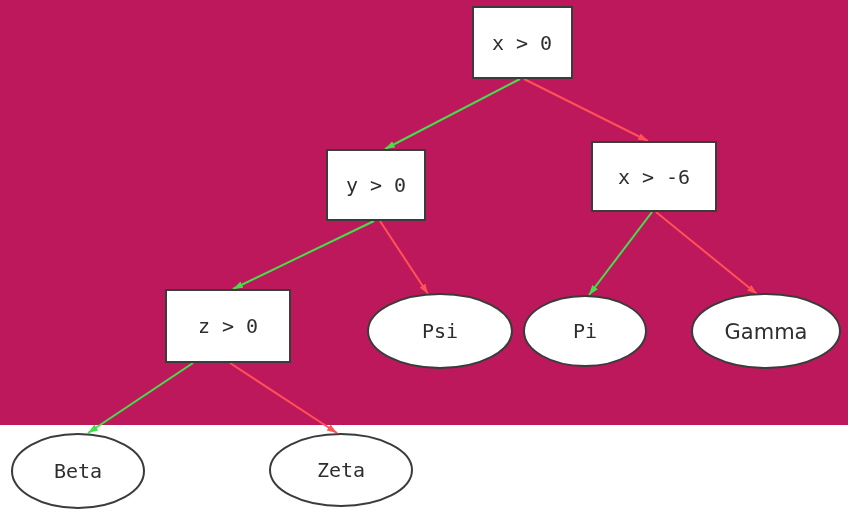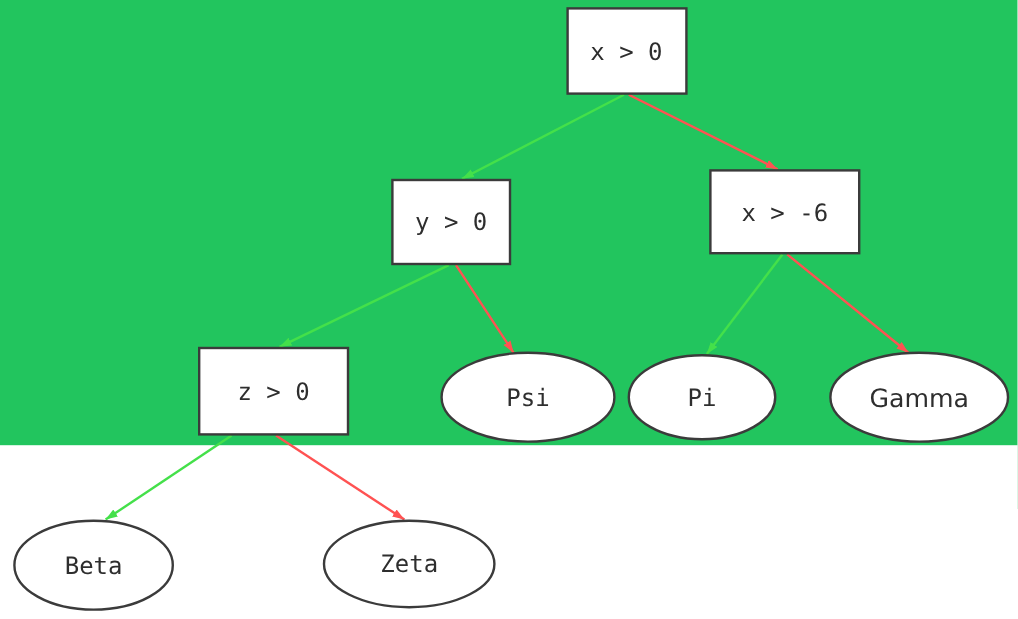--- a/index.html
+++ b/index.html
@@ -7,22 +7,22 @@
     padding: 0;
     background: #ffffff;
     width: 848px;
     height: 516px;
     overflow: hidden;
     font-family: "DejaVu Sans Mono", monospace;
   }
   .stage {
     position: relative;
     width: 848px;
-    height: 371px;
-    background: #22c55e;
+    height: 425px;
+    background: #be185d;
   }
   svg { display: block; }
   .node-shape {
     fill: #ffffff;
     stroke-width: 2;
   }
   .edge-line {
     fill: none;
     stroke-width: 2;
     stroke-linecap: butt;

